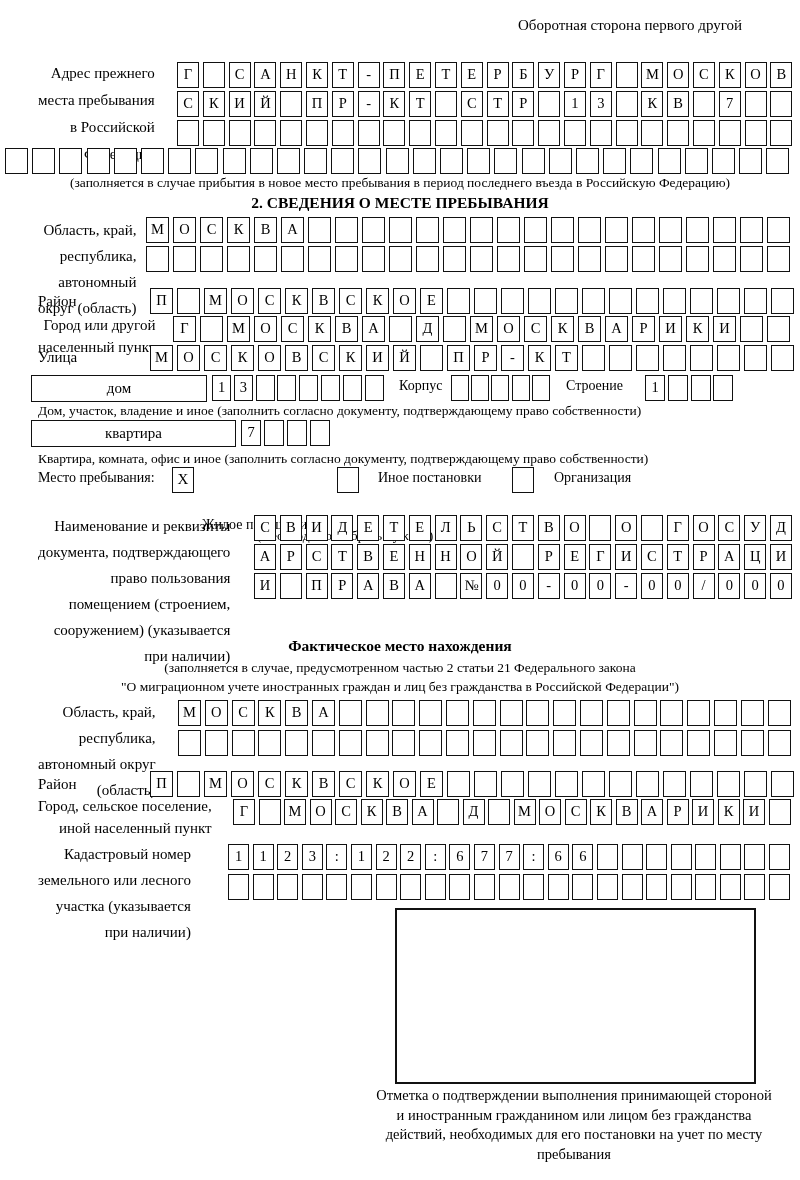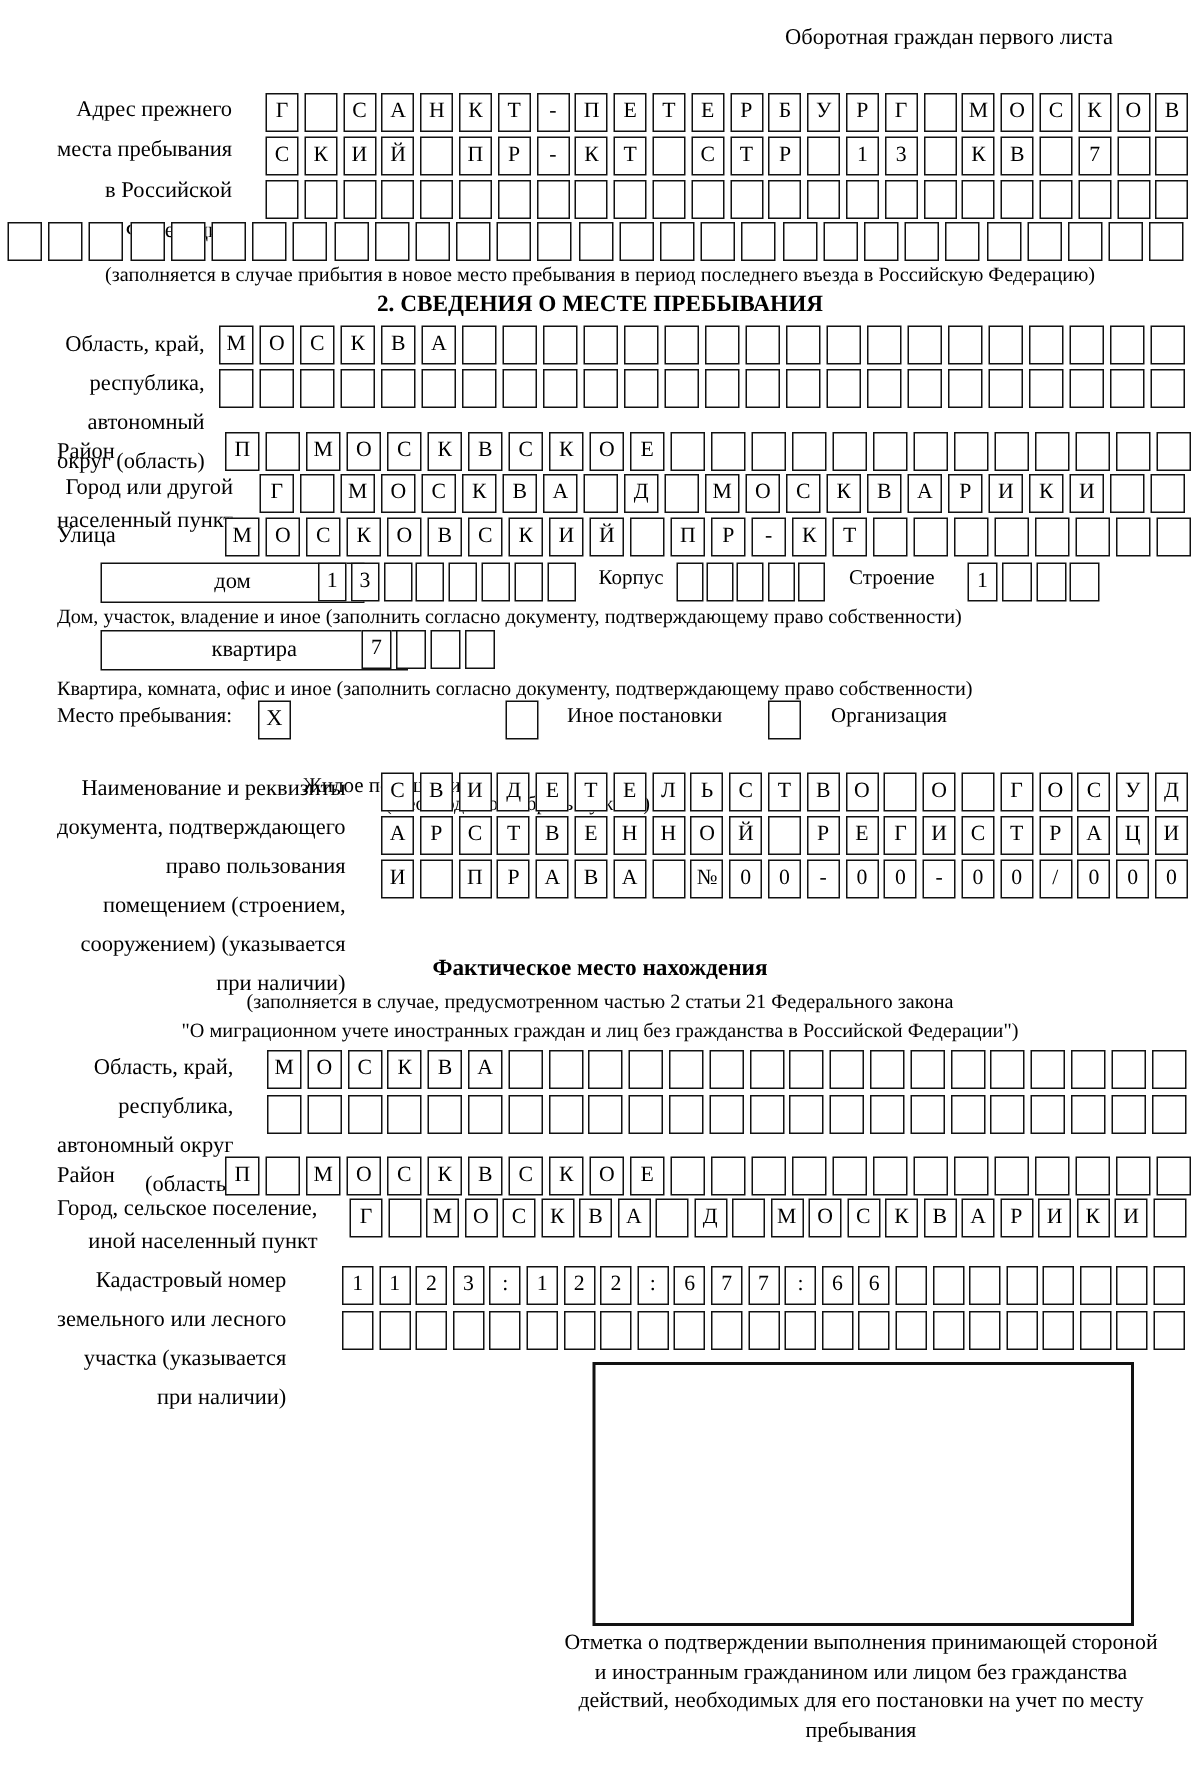--- a/index.html
+++ b/index.html
@@ -21,32 +21,32 @@
   .r-city{gap:4px}    .r-city .cell{width:23px}
   .r-doc{gap:3.8px}   .r-doc .cell{width:22px}
   .r-areg{gap:3.8px}  .r-areg .cell{width:23px}
   .r-city2{gap:3.5px} .r-city2 .cell{width:22px}
   .r-cad{gap:3.6px}   .r-cad .cell{width:21px}
   .r-house{gap:2.8px} .r-house .cell{width:19px}
   .r-korp{gap:2.2px}  .r-korp .cell{width:18px}
   .r-stro{gap:2.8px}  .r-stro .cell{width:20px}
   .r-apt{gap:3px}     .r-apt .cell{width:20px}
   .typebox{position:absolute;box-sizing:border-box;border:1.6px solid #111;height:27px;
-           text-align:center;font-size:15px;line-height:24px;background:#fff;margin-left:36px;}
+           text-align:center;font-size:15px;line-height:24px;background:#fff;}
   .checkbox{position:absolute;box-sizing:border-box;width:22px;height:26px;border:1.6px solid #111;
             text-align:center;font-size:15px;line-height:23px;background:#fff;}
   .inlinetext{position:absolute;font-size:14px;}
   .stamp{position:absolute;border:2px solid #111;background:#fff;}
 </style>
 </head>
 <body>
 
 <div class="page">
 
-  <div class="abs" style="top:17px;right:58px;font-size:15px;">Оборотная граждан первого листа</div>
+  <div class="abs" style="top:17px;right:58px;font-size:15px;">Оборотная сторона первого другой</div>
 
   <div class="lbl" style="left:38px;top:60px;">Адрес прежнего
 места пребывания
 в Российской
 Федерации</div>
   <div class="cellrow r-top" style="left:177px;top:62px;">
       <span class="cell">Г</span>
       <span class="cell"></span>
       <span class="cell">С</span>
       <span class="cell">А</span>

